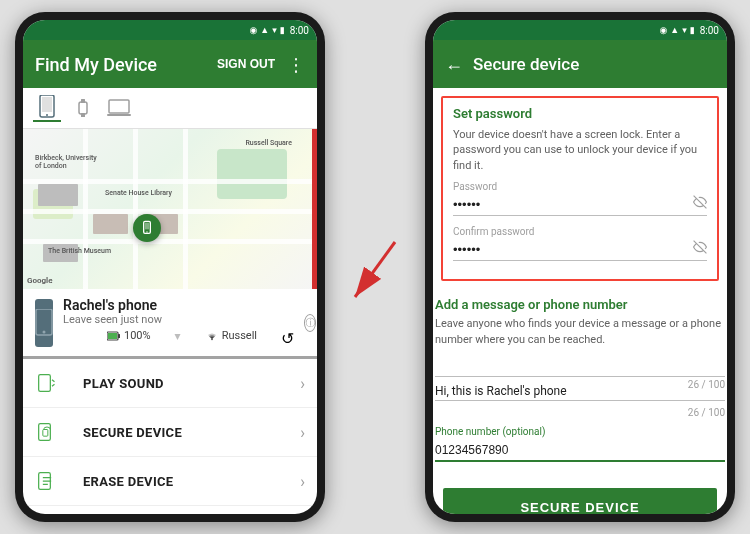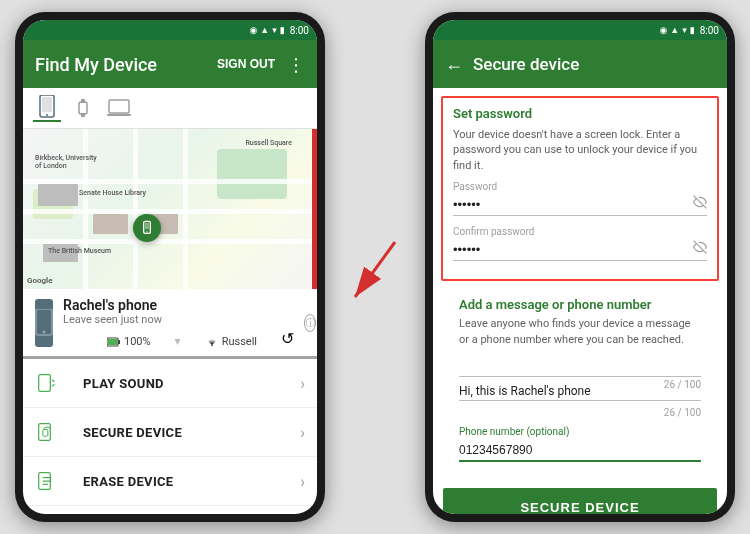--- a/index.html
+++ b/index.html
@@ -177,21 +177,21 @@
       font-size: 14px;
       font-weight: 600;
       color: #212121;
     }
     .device-status {
       font-size: 11px;
       color: #757575;
     }
     .device-stats {
       display: flex;
-      align-items: flex-end;
+      align-items: flex-start;
       gap: 24px;
       margin-top: 3px;
       margin-left: 44px;
     }
     .stat-item {
       display: flex;
       align-items: center;
       gap: 3px;
       font-size: 11px;
       color: #424242;
@@ -309,21 +309,21 @@
       position: absolute;
       right: 0;
       bottom: 4px;
       font-size: 14px;
       color: #9e9e9e;
       cursor: pointer;
     }
 
     
     .message-section {
-      padding: 8px 26px;
+      padding: 8px 2px;
     }
     .message-title {
       font-size: 13px;
       font-weight: 600;
       color: #2e7d32;
       margin-bottom: 4px;
     }
     .message-desc {
       font-size: 11px;
       color: #616161;
@@ -464,21 +464,21 @@
         <div style="position:absolute;left:160px;top:0;bottom:0;width:5px;background:#fff;opacity:0.8;"></div>
 
         <div style="position:absolute;top:55px;left:15px;width:40px;height:22px;background:#bdbdbd;border-radius:1px;"></div>
         <div style="position:absolute;top:85px;left:70px;width:35px;height:20px;background:#c8bdb5;border-radius:1px;"></div>
         <div style="position:absolute;top:85px;left:120px;width:35px;height:20px;background:#c8bdb5;border-radius:1px;"></div>
         <div style="position:absolute;top:115px;left:20px;width:35px;height:18px;background:#bdbdbd;border-radius:1px;"></div>
 
         <div class="map-label" style="top:25px;left:12px;">Birkbeck, University</div>
         <div class="map-label" style="top:33px;left:12px;">of London</div>
         <div class="map-label" style="top:10px;right:25px;">Russell Square</div>
-        <div class="map-label" style="top:60px;left:56px;">Senate House Library</div>
+        <div class="map-label" style="top:60px;left:82px;">Senate House Library</div>
         <div class="map-label" style="top:118px;left:25px;">The British Museum</div>
 
         <div class="map-marker">
           <svg width="16" height="16" viewBox="0 0 24 24" fill="white">
             <rect x="7" y="2" width="10" height="18" rx="2" fill="none" stroke="white" stroke-width="2"></rect>
             <rect x="9" y="4" width="6" height="10" fill="white" opacity="0.4"></rect>
             <circle cx="12" cy="18" r="1" fill="white"></circle>
           </svg>
         </div>
         <div class="red-bar"></div>

